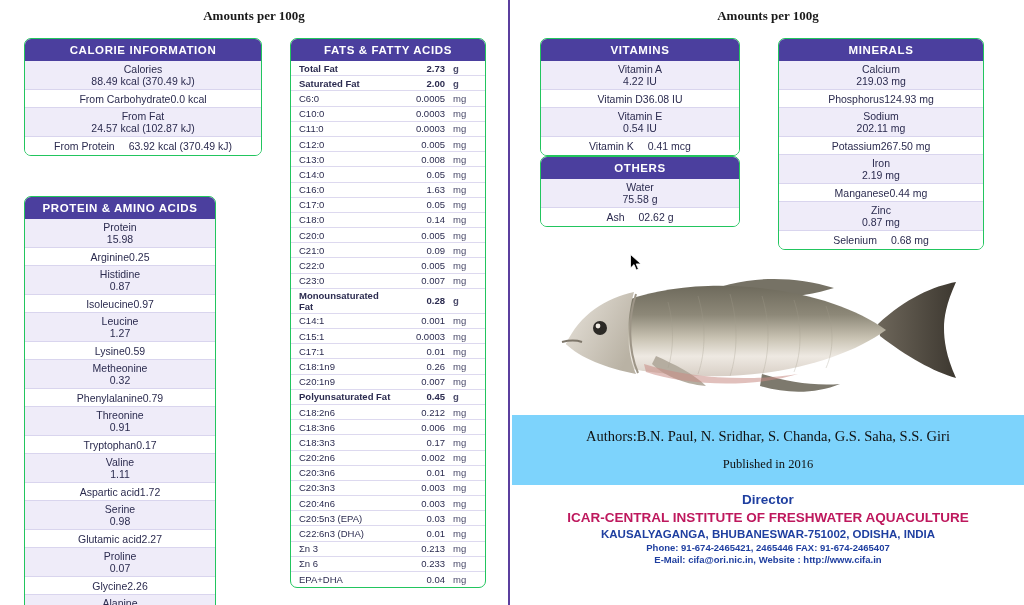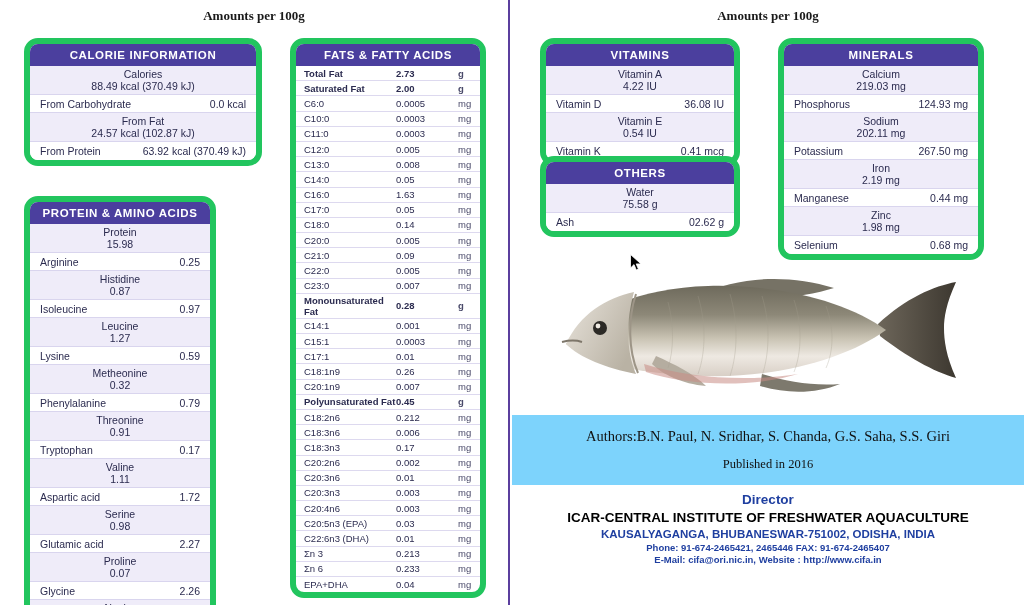--- a/index.html
+++ b/index.html
@@ -26,22 +26,22 @@
     font-weight: bold;
     font-size: 13px;
     color: #1a1a1a;
     font-family: "Liberation Serif", serif;
   }
 
   
   .card {
     position: absolute;
     background: #ffffff;
-    border: 6px solid #22c55e;
-    border-radius: 14px;
+    border: 1px solid #22c55e;
+    border-radius: 7px;
     overflow: hidden;
   }
   .card-title {
     background: #4b3f9e;
     color: #ffffff;
     font-weight: bold;
     font-size: 11.5px;
     letter-spacing: .6px;
     text-align: center;
     padding: 5px 2px 5px;
@@ -53,37 +53,37 @@
     align-items: center;
     justify-content: space-between;
     padding: 2px 10px;
     font-size: 10.5px;
     color: #2b2b4f;
     border-bottom: 1px solid #d9d5ee;
     min-height: 18px;
   }
   .row:last-child { border-bottom: none; gap: 14px; }
   .row.alt { background: #efecf9; flex-direction: column; }
-  .row.plain { background: #ffffff; }
+  .row.plain { background: #ffffff; justify-content: center; }
   .row .k { text-align: left; white-space: nowrap; }
   .row .v { text-align: right; white-space: nowrap; }
 
   
   .row3 {
     display: flex;
     align-items: center;
     padding: 1px 8px;
     font-size: 9.5px;
     color: #2b2b4f;
     border-bottom: 1px solid #ddd9ef;
     min-height: 15.2px;
   }
   .row3:last-child { border-bottom: none; }
   .row3 .k { flex: 0 0 92px; text-align: left; }
-  .row3 .v { flex: 0 0 62px; text-align: left; padding-right: 8px; }
+  .row3 .v { flex: 0 0 62px; text-align: right; padding-right: 8px; }
   .row3 .u { flex: 1 1 auto; text-align: left; color: #4a4a6a; }
   .row3.bold .k, .row3.bold .v, .row3.bold .u { font-weight: bold; }
 
   
   .fish-wrap {
     position: absolute;
     left: 548px; top: 252px;
     width: 420px; height: 160px;
   }
   .cursor {
@@ -113,21 +113,21 @@
     left: 512px; top: 492px;
     width: 512px;
     text-align: center;
     color: #203a96;
   }
   .footer .f-dir {
     font-size: 13.5px; font-weight: bold; color: #1f3fa0;
     margin-bottom: 3px;
   }
   .footer .f-inst {
-    font-size: 13.5px; font-weight: bold; color: #000000;
+    font-size: 13.5px; font-weight: bold; color: #be185d;
     margin-bottom: 3px;
   }
   .footer .f-addr { font-size: 11.5px; font-weight: bold; color: #1f3fa0; margin-bottom: 2px; }
   .footer .f-phone { font-size: 9.5px; font-weight: bold; color: #1f3fa0; margin-bottom: 1px; }
   .footer .f-mail { font-size: 9.5px; font-weight: bold; color: #1f3fa0; }
 </style>
 </head>
 <body>
 
 <div class="page">
@@ -472,21 +472,21 @@
         <div class="row alt">
           <span class="k">Iron</span>
           <span class="v">2.19 mg</span>
         </div>
         <div class="row plain">
           <span class="k">Manganese</span>
           <span class="v">0.44 mg</span>
         </div>
         <div class="row alt">
           <span class="k">Zinc</span>
-          <span class="v">1.98 mg</span>
+          <span class="v">0.87 mg</span>
         </div>
         <div class="row plain">
           <span class="k">Selenium</span>
           <span class="v">0.68 mg</span>
         </div>
       </div>
   </div>
 
   <div class="fish-wrap">
     <svg viewBox="0 0 420 160" width="420" height="160">

